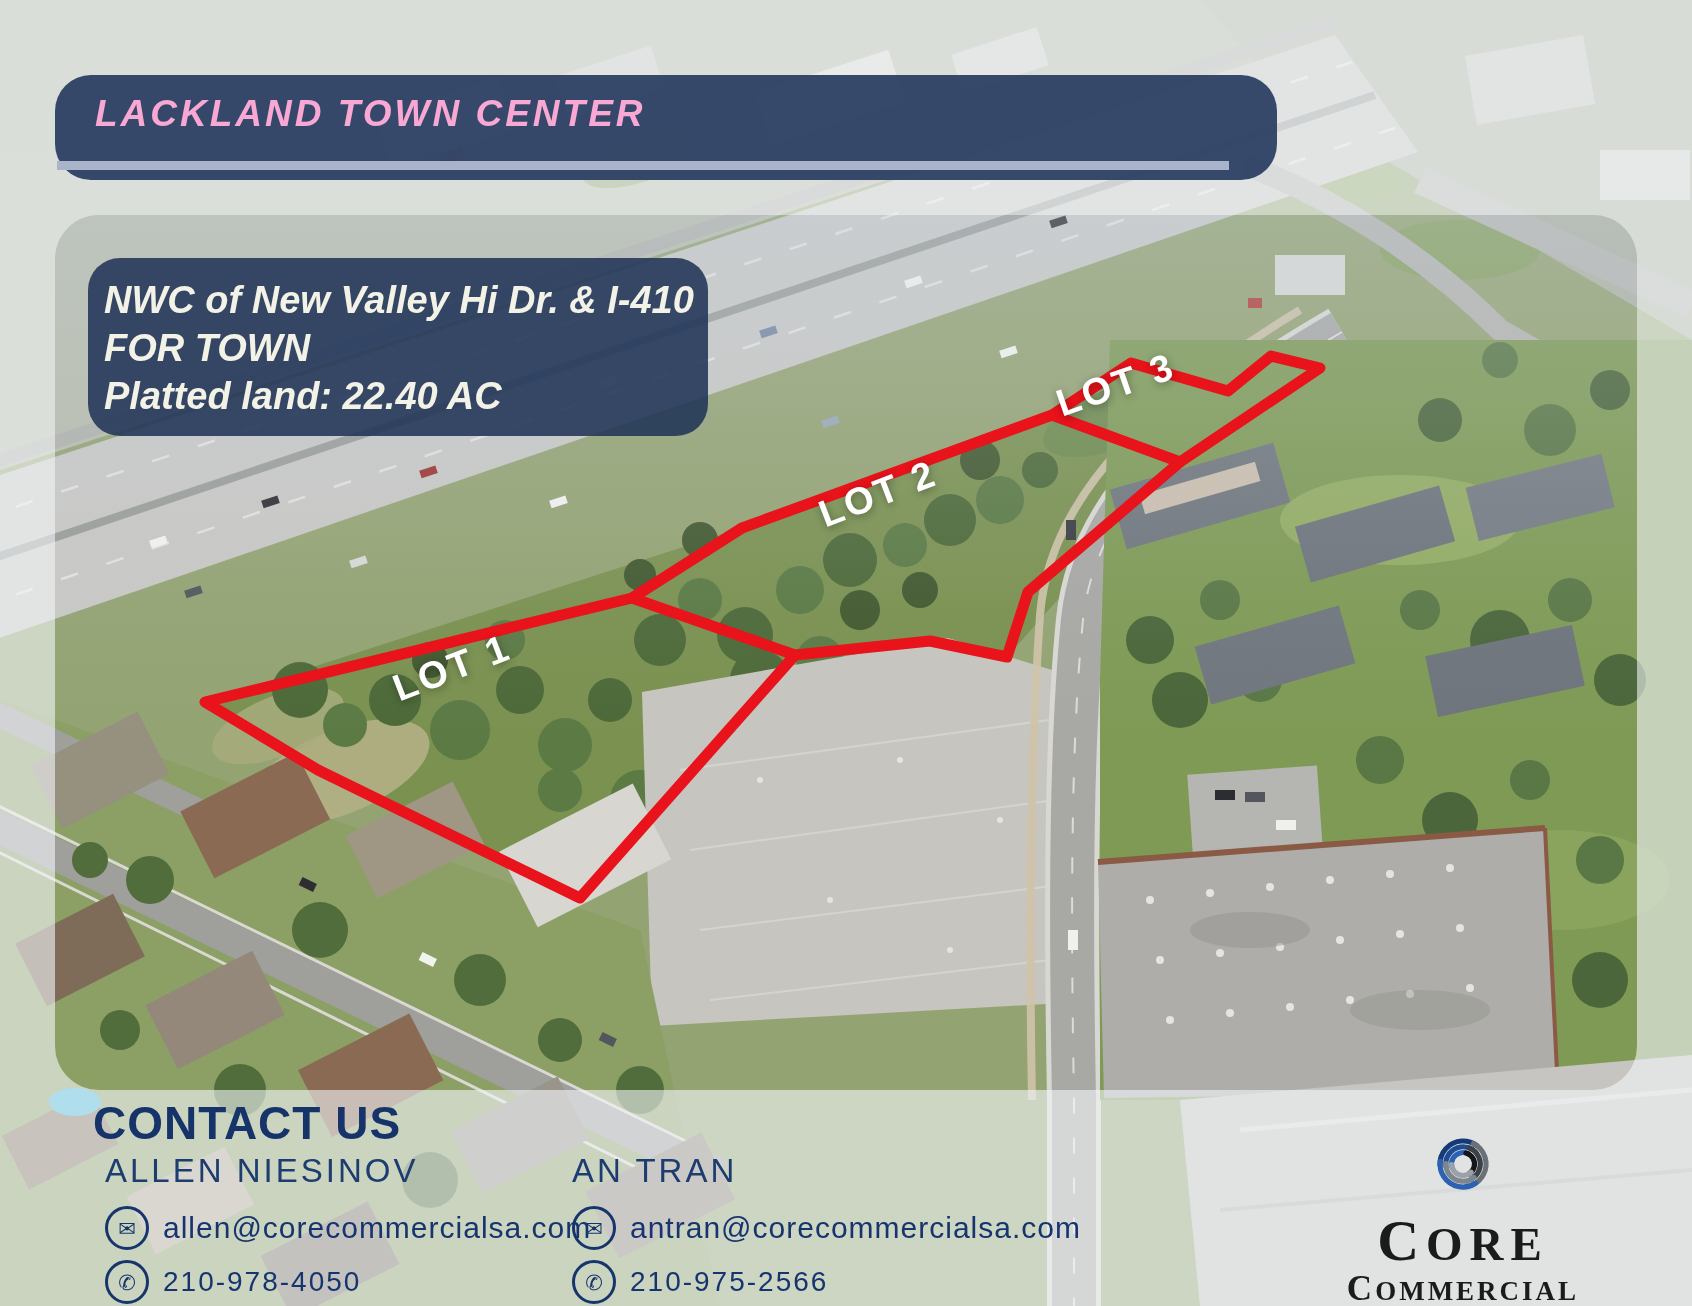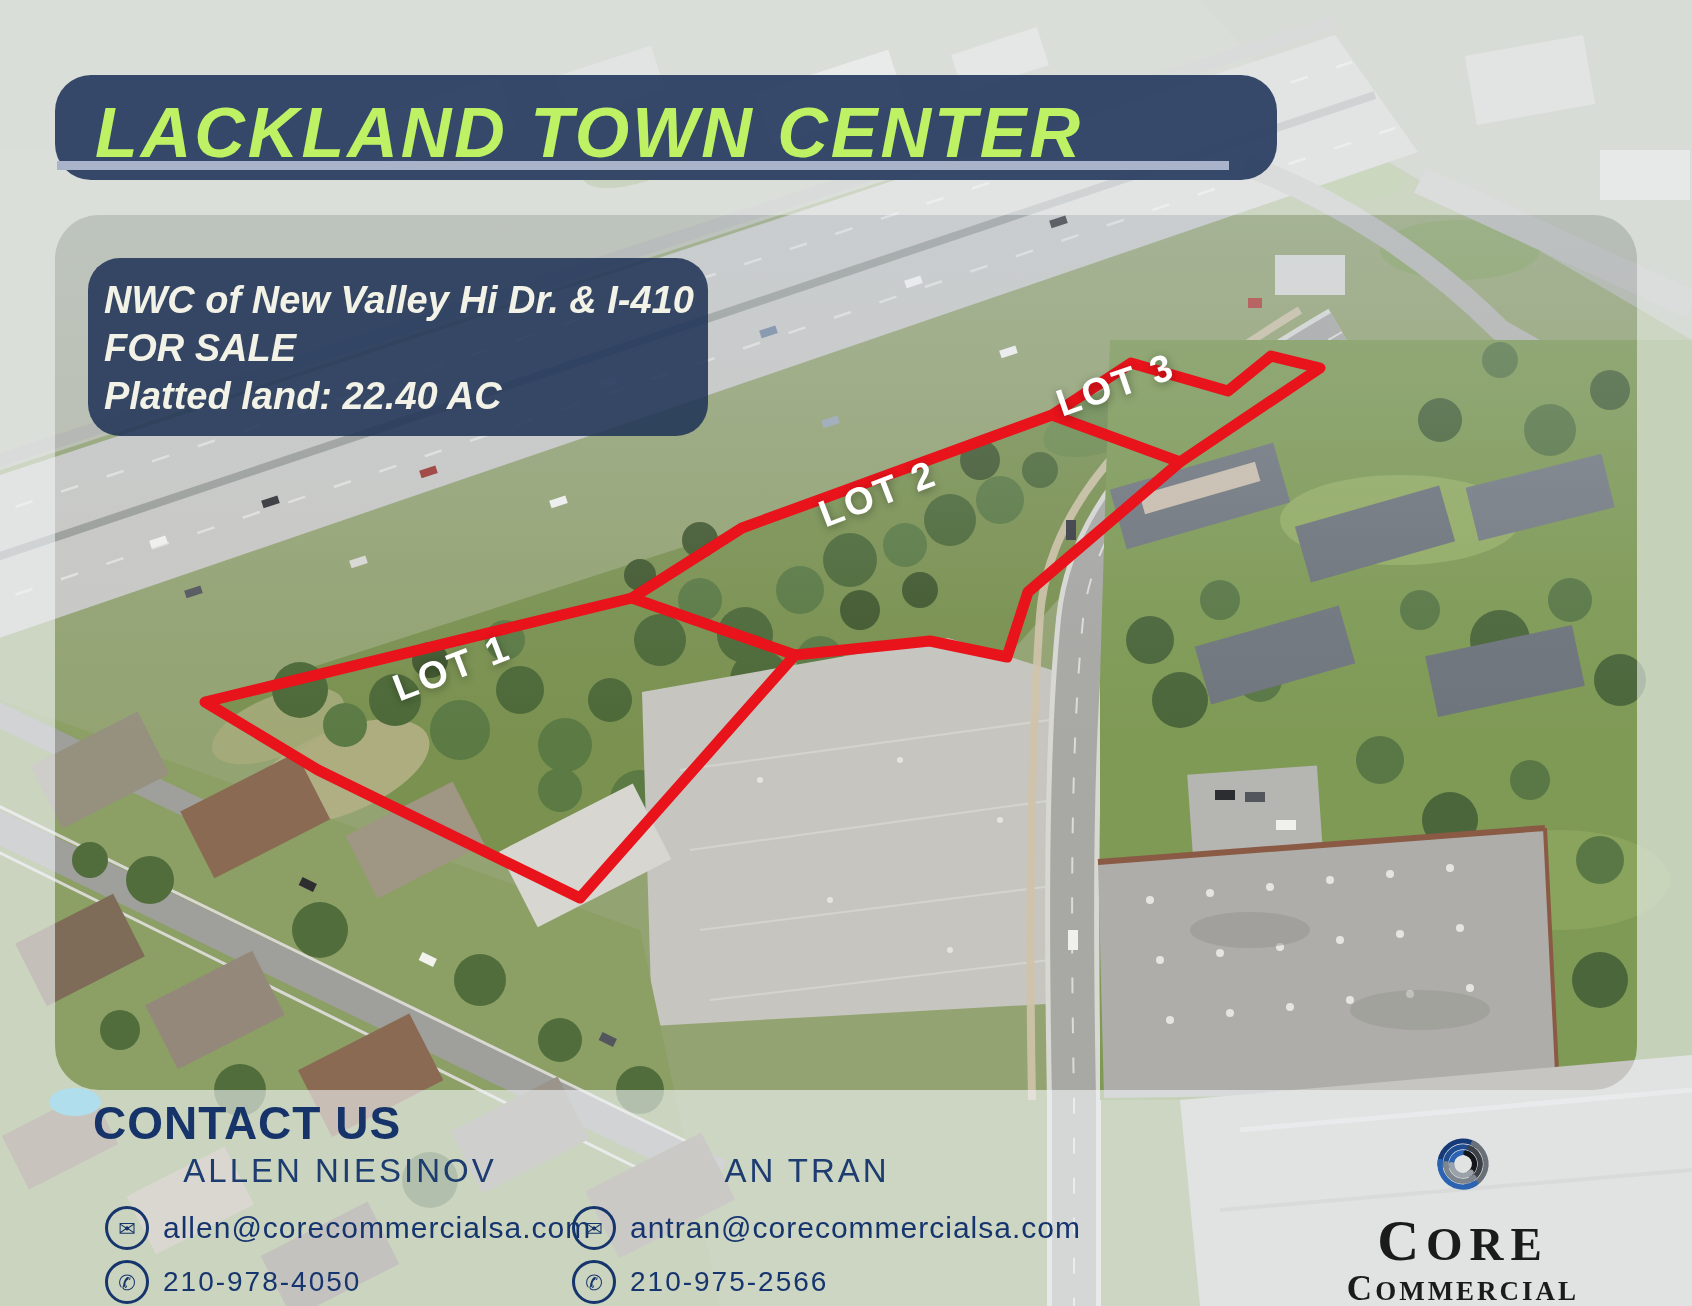--- a/index.html
+++ b/index.html
@@ -21,36 +21,36 @@
 
   .lot-label{position:absolute;z-index:8;color:#ffffff;font-weight:700;font-size:38px;
     letter-spacing:3px;white-space:nowrap;text-shadow:0 2px 8px rgba(0,0,0,0.35);}
 
   
   .banner{position:absolute;left:55px;top:75px;width:1222px;height:105px;z-index:10;
     background:rgba(44,63,98,0.94);border-radius:36px;}
   .banner-stripe{position:absolute;left:2px;top:86px;width:1172px;height:9px;
     background:var(--stripe,#a9b3c9);}
   .banner-title{position:absolute;left:40px;top:18px;font-style:italic;font-weight:900;
-    font-size:70px;letter-spacing:3px;color:#bef264;white-space:nowrap;}
+    font-size:37px;letter-spacing:3px;color:#f9a8d4;white-space:nowrap;}
 
   
   .info-box{position:absolute;left:88px;top:258px;width:620px;height:178px;z-index:10;
     background:rgba(33,52,88,0.88);border-radius:32px;box-sizing:border-box;
     padding:18px 24px 0 16px;}
   .info-line{font-style:italic;font-weight:700;font-size:38px;line-height:48px;
     color:#f3f2e6;white-space:nowrap;}
 
   
   .contact-heading{position:absolute;left:93px;top:1096px;z-index:10;font-weight:900;
     font-size:46px;letter-spacing:1px;color:#16346a;}
   .agent{position:absolute;top:1152px;z-index:10;width:470px;}
   .agent.col1{left:105px;}
   .agent.col2{left:572px;}
-  .agent-name{font-size:33px;font-weight:500;letter-spacing:3px;color:#1d3c70;margin-bottom:16px;text-align:center;}
+  .agent-name{font-size:33px;font-weight:500;letter-spacing:3px;color:#1d3c70;margin-bottom:16px;}
   .contact-row{display:flex;align-items:center;gap:14px;margin-bottom:10px;}
   .icon-circle{width:38px;height:38px;border:3px solid #17356d;border-radius:50%;
     display:flex;align-items:center;justify-content:center;flex:0 0 auto;
     color:#17356d;font-size:21px;line-height:1;}
   .contact-text{font-size:30px;letter-spacing:1px;color:#16356e;white-space:nowrap;}
   .phone-text{font-size:28px;letter-spacing:2px;}
 
   
   .logo{position:absolute;left:1318px;top:1118px;width:290px;z-index:10;text-align:center;
     color:#1b1b1b;font-family:"Liberation Serif",serif;}
@@ -309,21 +309,21 @@
   <div class="lot-label" style="left: 878px; top: 494px; transform: translate(-50%, -50%) rotate(-21deg);">LOT 2</div>
   <div class="lot-label" style="left: 1116px; top: 385px; transform: translate(-50%, -50%) rotate(-19deg);">LOT 3</div>
 
   <div class="banner">
     <div class="banner-stripe"></div>
     <div class="banner-title">LACKLAND TOWN CENTER</div>
   </div>
 
   <div class="info-box">
     <div class="info-line">NWC of New Valley Hi Dr. &amp; I-410</div>
-    <div class="info-line">FOR SALE</div>
+    <div class="info-line">FOR TOWN</div>
     <div class="info-line">Platted land: 22.40 AC</div>
   </div>
 
   <div class="contact-heading">CONTACT US</div>
 
   <div class="agent col1">
     <div class="agent-name">ALLEN NIESINOV</div>
     <div class="contact-row">
       <span class="icon-circle">
           <span>✉</span>

